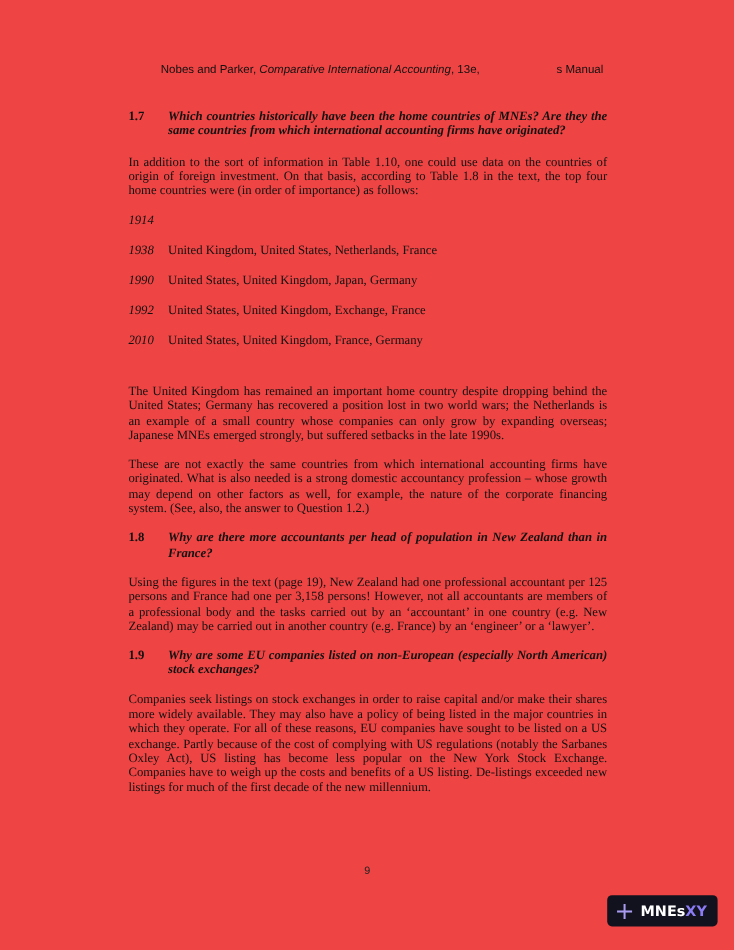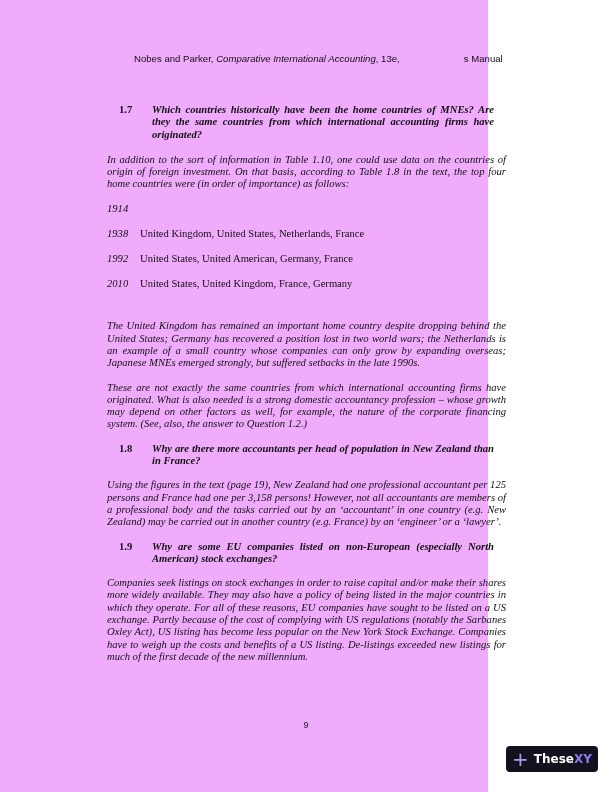--- a/index.html
+++ b/index.html
@@ -1,31 +1,31 @@
 <!DOCTYPE html>
 <html><head>
 <meta charset="utf-8">
 <style>
   html, body { margin: 0; padding: 0; background: #ffffff; }
   body { width: 612px; height: 792px; position: relative; overflow: hidden; }
-  .page { position: absolute; left: 0; top: 0; width: 488px; height: 792px; background: #f0abfc; }
+  .page { position: absolute; left: 0; top: 0; width: 612px; height: 792px; background: #ef4444; }
   .header {
     position: absolute; top: 53px; left: 134px; width: 420px;
     font-family: "Liberation Sans", sans-serif; font-size: 9.6px; color: #111;
     white-space: nowrap;
   }
   .header .gap { display: inline-block; width: 64px; }
   .content {
     position: absolute; left: 107px; top: 92px; width: 399px;
     font-family: "Liberation Serif", serif; font-size: 10.6px; line-height: 12.3px; color: #111;
   }
-  .q { display: flex; font-weight: bold; margin: 12px; }
+  .q { display: flex; font-weight: bold; margin: 0; }
   .q .num { width: 33px; flex: none; }
   .q .txt { flex: 1; text-align: justify; font-style: italic; }
-  p { margin: 0; text-align: justify; font-style: italic; }
+  p { margin: 0; text-align: justify; }
   .mt-s { margin-top: 12px; }
   .list-row { display: flex; margin-top: 12.6px; }
   .list-row .yr { width: 33px; flex: none; font-style: italic; }
   .footer-num {
     position: absolute; top: 720px; left: 0; width: 612px; text-align: center;
     font-family: "Liberation Sans", sans-serif; font-size: 9px; color: #222;
   }
   .badge {
     position: absolute; left: 506px; top: 746px; width: 92px; height: 26px;
     background: #12121e; border-radius: 4px; display: flex; align-items: center;
@@ -53,22 +53,26 @@
     <p class="mt-s" style="margin-top:13px">In addition to the sort of information in Table 1.10, one could use data on the countries of origin of foreign investment. On that basis, according to Table 1.8 in the text, the top four home countries were (in order of importance) as follows:</p>
 
     <div class="list-row">
       <span class="yr">1914</span>
     </div>
     <div class="list-row">
       <span class="yr">1938</span>
       <span>United Kingdom, United States, Netherlands, France</span>
     </div>
     <div class="list-row">
+      <span class="yr">1990</span>
+      <span>United States, United Kingdom, Japan, Germany</span>
+    </div>
+    <div class="list-row">
       <span class="yr">1992</span>
-      <span>United States, United American, Germany, France</span>
+      <span>United States, United Kingdom, Exchange, France</span>
     </div>
     <div class="list-row">
       <span class="yr">2010</span>
       <span>United States, United Kingdom, France, Germany</span>
     </div>
 
     <p class="mt-s" style="margin-top:30px">The United Kingdom has remained an important home country despite dropping behind the United States; Germany has recovered a position lost in two world wars; the Netherlands is an example of a small country whose companies can only grow by expanding overseas; Japanese MNEs emerged strongly, but suffered setbacks in the late 1990s.</p>
     <p class="mt-s">These are not exactly the same countries from which international accounting firms have originated. What is also needed is a strong domestic accountancy profession – whose growth may depend on other factors as well, for example, the nature of the corporate financing system. (See, also, the answer to Question 1.2.)</p>
 
     <div class="q mt-s">
@@ -81,16 +85,16 @@
       <span class="num">1.9</span>
       <span class="txt">Why are some EU companies listed on non-European (especially North American) stock exchanges?</span>
     </div>
     <p class="mt-s">Companies seek listings on stock exchanges in order to raise capital and/or make their shares more widely available. They may also have a policy of being listed in the major countries in which they operate. For all of these reasons, EU companies have sought to be listed on a US exchange. Partly because of the cost of complying with US regulations (notably the Sarbanes Oxley Act), US listing has become less popular on the New York Stock Exchange. Companies have to weigh up the costs and benefits of a US listing. De-listings exceeded new listings for much of the first decade of the new millennium.</p>
   </div>
 
   <div class="footer-num">9</div>
 
   <div class="badge">
     <span class="plus">+</span>
-    <span class="study">These</span>
+    <span class="study">MNEs</span>
       <span class="xy">XY</span>
   </div>
 </div>
 
 </body></html>

